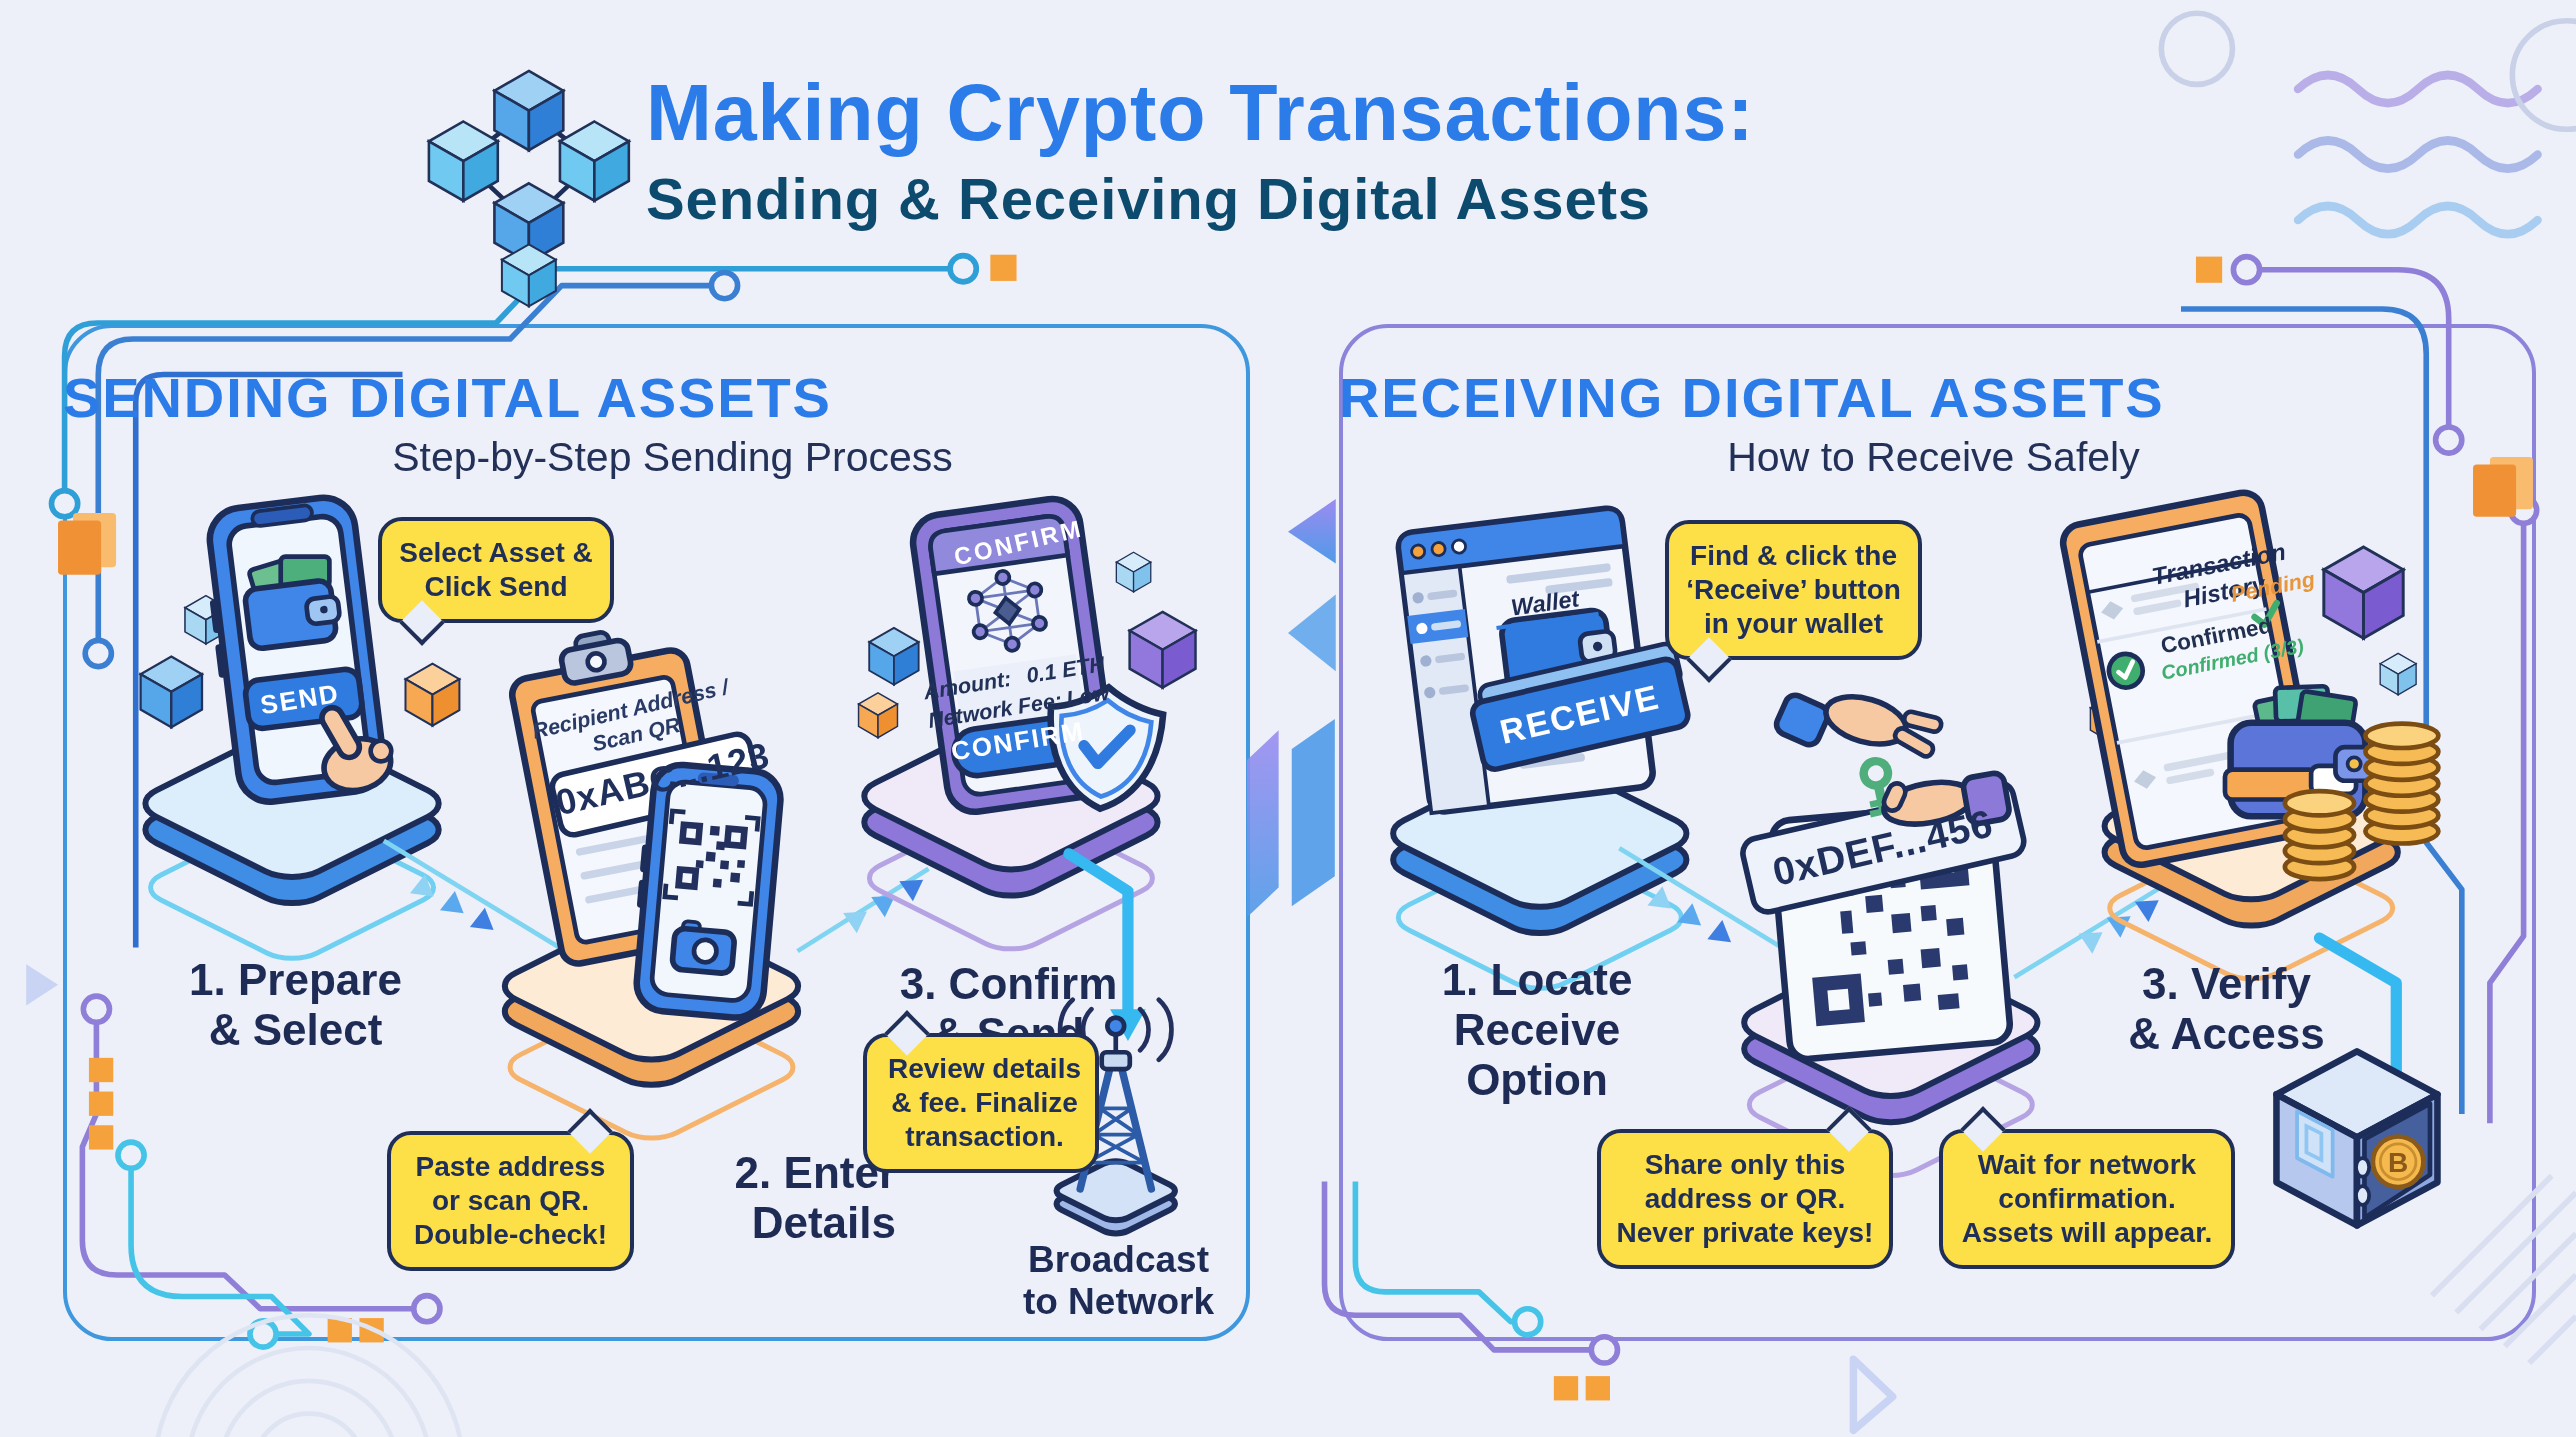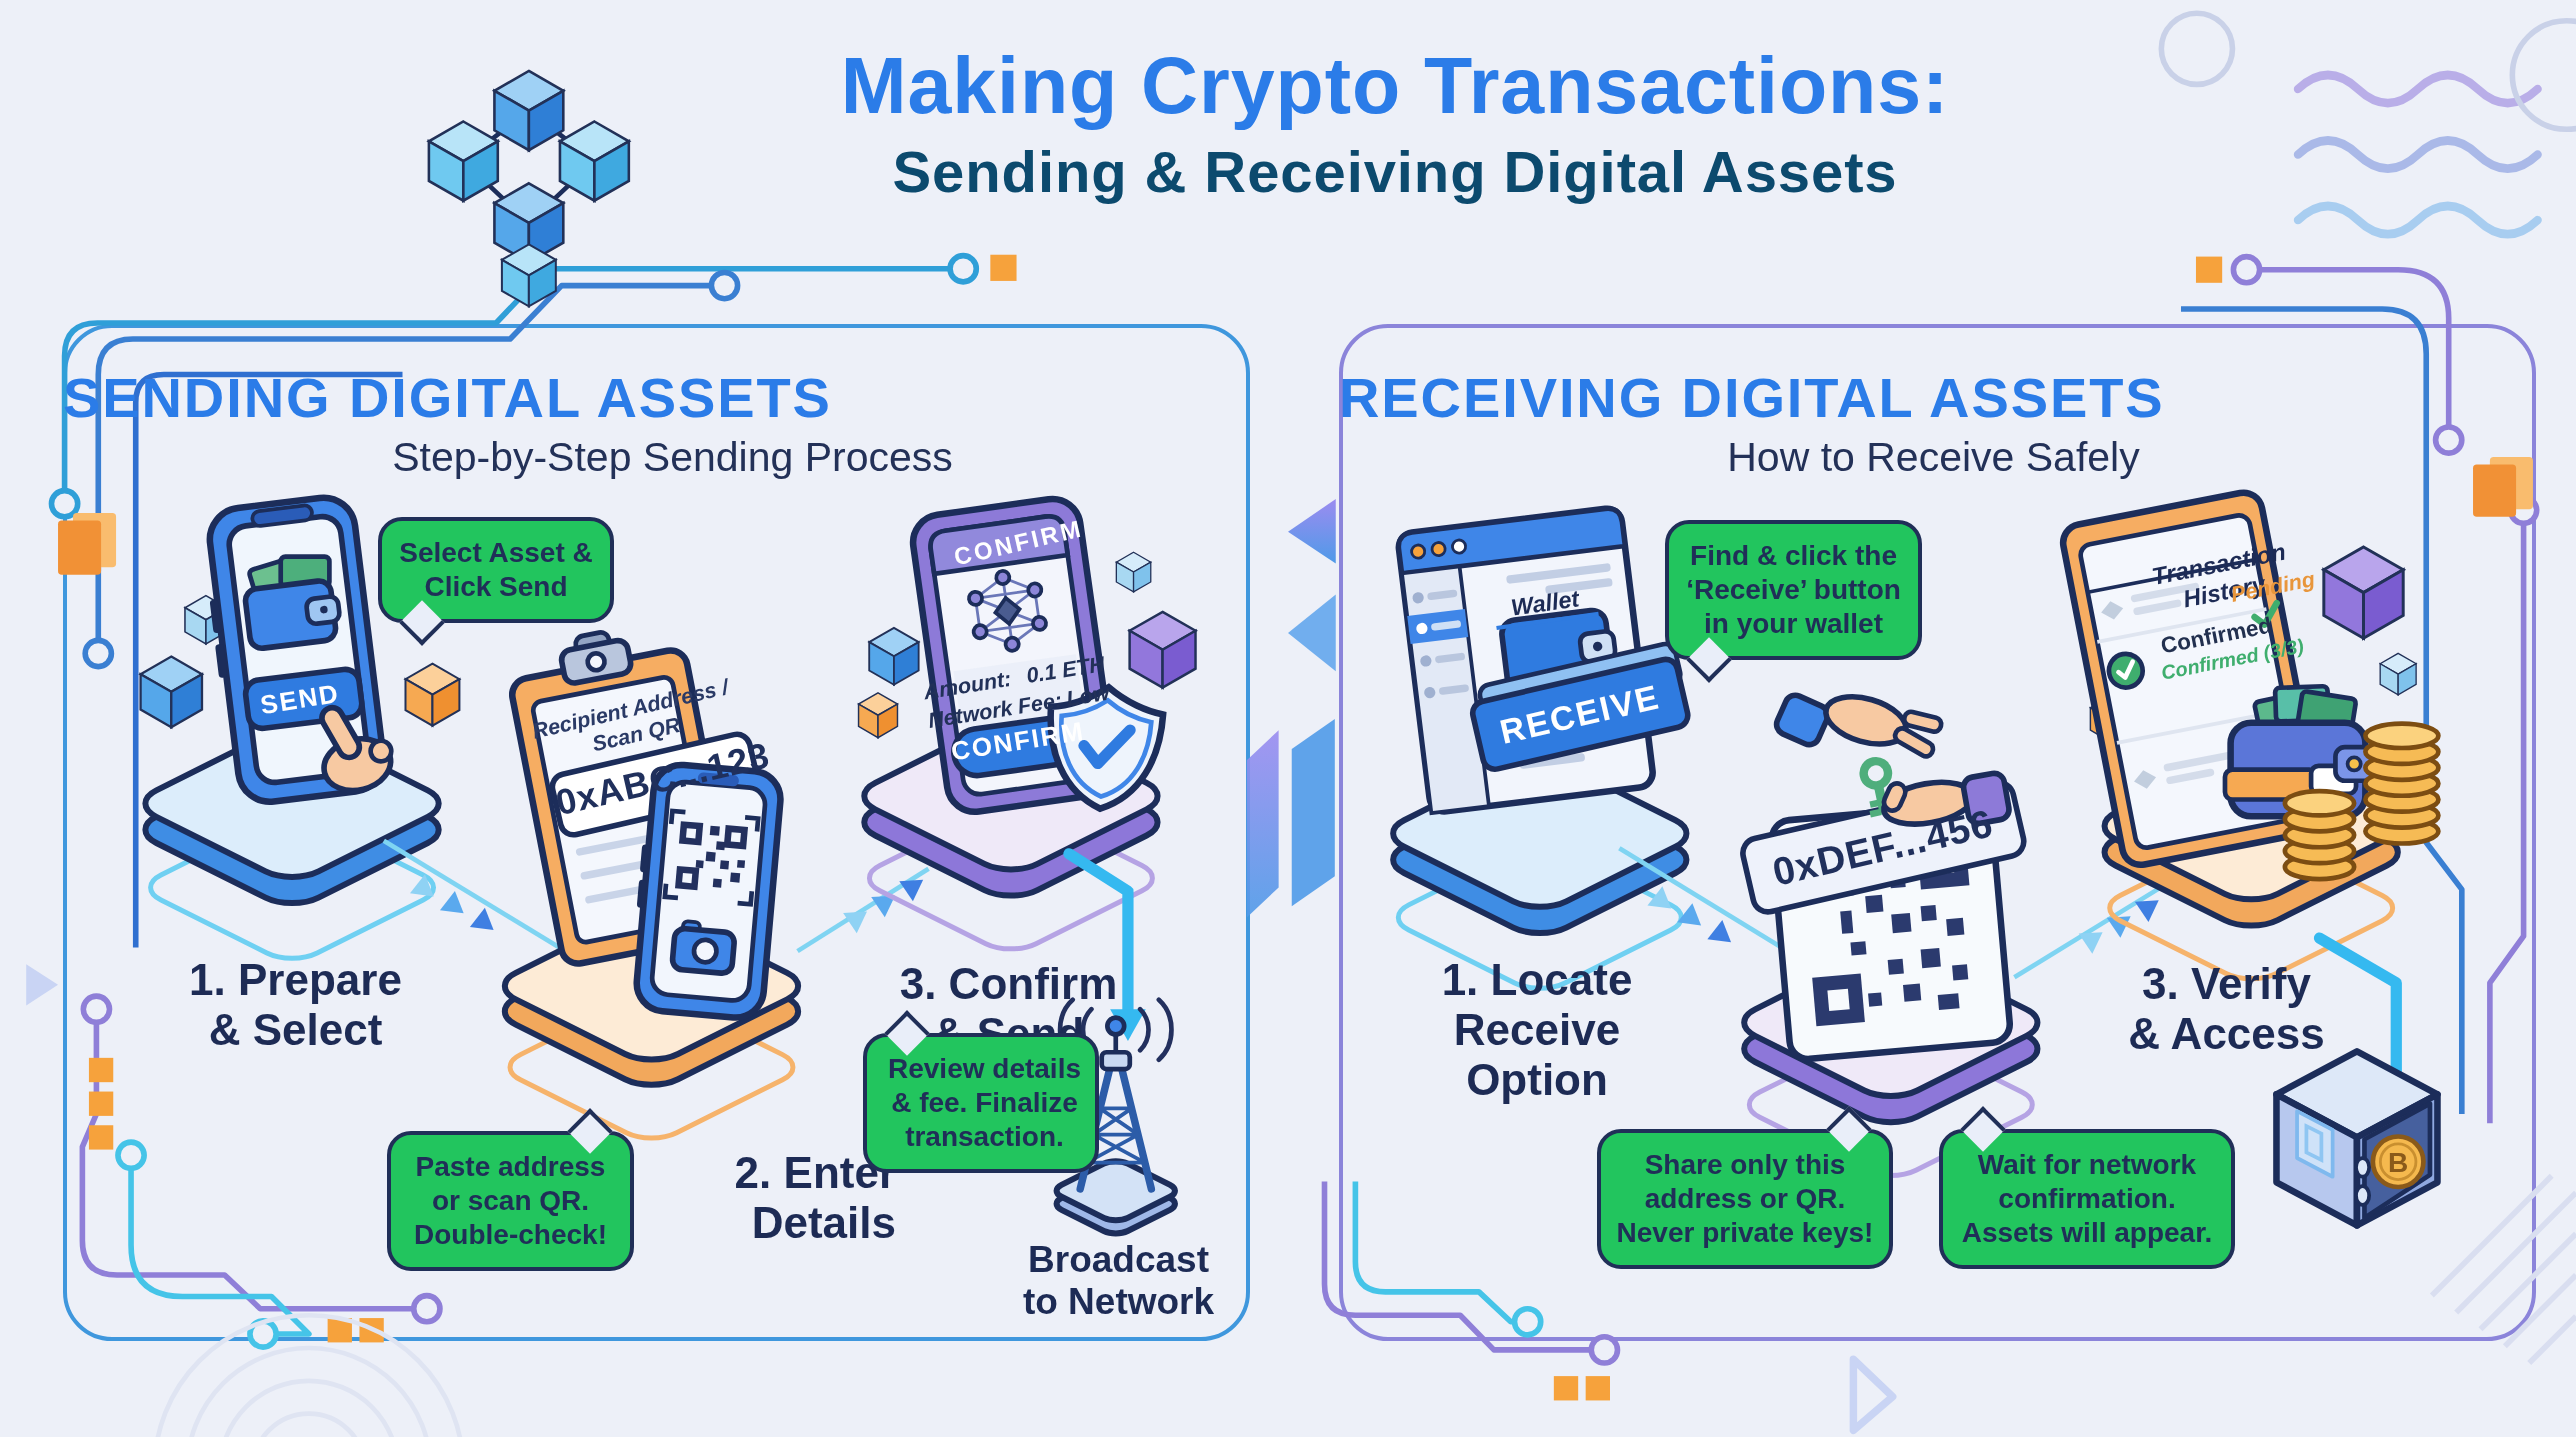--- a/index.html
+++ b/index.html
@@ -5,29 +5,29 @@
   html,body{margin:0;padding:0;background:#edf0f8;}
   .stage{position:relative;width:2576px;height:1438px;background:#edf0f8;overflow:hidden;
          font-family:"Liberation Sans",sans-serif;color:#202f58;}
   .abs{position:absolute;}
   svg.art{position:absolute;left:0;top:0;pointer-events:none;}
   
   .panel{position:absolute;top:324px;height:1009px;border-radius:49px;background:transparent;}
   .panel.left{left:63px;width:1179px;border:4.7px solid #3f97dd;}
   .panel.right{left:1339px;width:1189px;border:4.7px solid #8b84da;}
   
-  .titlebox{position:absolute;left:646px;top:40px;width:1498px;text-align:center;}
+  .titlebox{position:absolute;left:646px;top:67px;width:1498px;text-align:left;}
   .title1{font-size:79px;font-weight:800;color:#2b7ce8;letter-spacing:0.9px;}
   .title2{font-size:58px;font-weight:800;color:#0c4a6e;margin-top:5.6px;letter-spacing:0.9px;}
   .pheading{position:absolute;text-align:left;font-size:56px;font-weight:800;color:#2b7ce8;letter-spacing:1.9px;}
   .psub{position:absolute;text-align:center;font-size:41px;font-weight:500;color:#233158;}
   .steplabel{position:absolute;text-align:center;font-size:44px;font-weight:800;color:#1d2b55;
              line-height:1.14;white-space:pre-line;}
   .steplabel.small{font-size:37px;}
-  .callout{position:absolute;background:#22c55e;border:4.7px solid #202f58;border-radius:24px;
+  .callout{position:absolute;background:#fde047;border:4.7px solid #202f58;border-radius:24px;
            padding:15px 13px;font-size:28px;font-weight:700;color:#202f58;text-align:center;line-height:1.22;}
   .tail{position:absolute;width:28px;height:28px;background:#e9eef9;transform:rotate(45deg);}
   .tail.down{bottom:-19.7px;border-right:4.7px solid #202f58;border-bottom:4.7px solid #202f58;}
   .tail.up{top:-19.7px;border-left:4.7px solid #202f58;border-top:4.7px solid #202f58;}
   .tail.tleft{left:24px;} .tail.tright{right:24px;}
   
   .rot{position:absolute;text-align:center;}
   .btn-label{color:#fff;font-weight:800;letter-spacing:1.9px;display:flex;align-items:center;justify-content:center;}
   .addr{font-weight:800;color:#20305c;}
   .handwrite{font-style:italic;font-weight:700;color:#2a3a66;}

